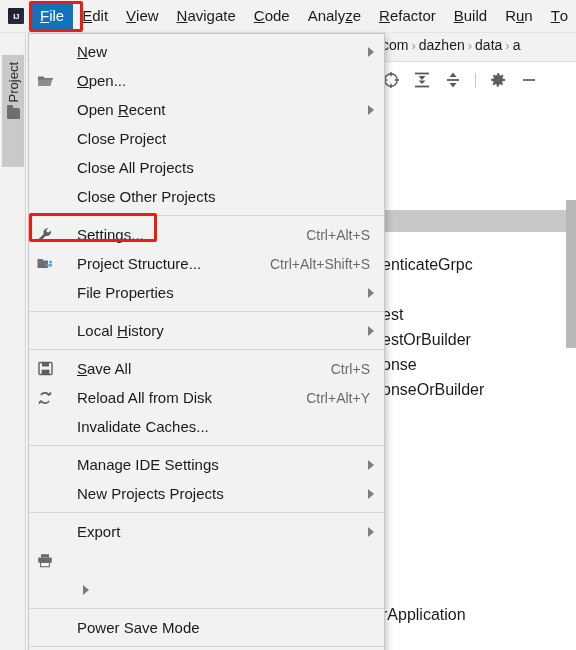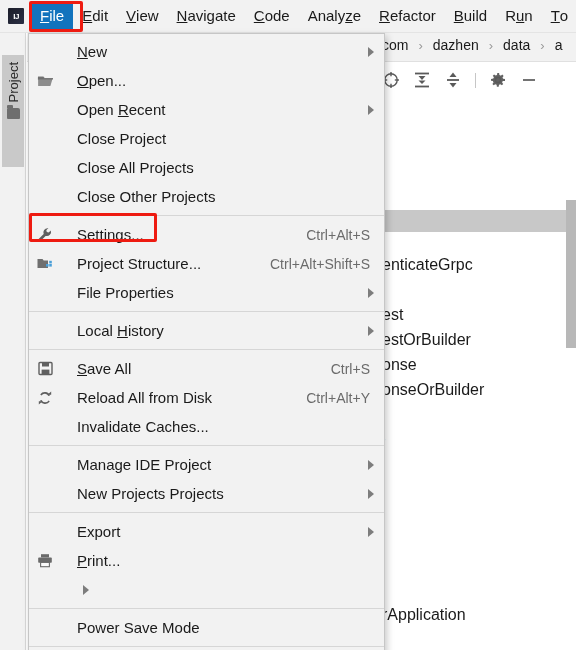--- a/index.html
+++ b/index.html
@@ -85,21 +85,21 @@
     position: absolute; left: 27px; top: 33px; right: 0; height: 29px;
     background: #f2f2f2;
     border-bottom: 1px solid #e0e0e0;
   }
   .bg-title {
     position: absolute; left: 28px; top: 38px;
     font-size: 14px; font-weight: bold; color: #1a1a1a;
   }
   .breadcrumb {
     position: absolute; left: 382px; top: 37px;
-    display: flex; align-items: center; gap: 10px;
+    display: flex; align-items: center; gap: 3px;
     font-size: 14px; color: #1a1a1a; white-space: nowrap;
   }
   .crumb-sep { color: #9a9a9a; font-size: 13px; }
 
   .bg-icon-toolbar {
     position: absolute; left: 382px; top: 66px;
     height: 28px; display: flex; align-items: center; gap: 13px;
   }
   .tb-ico { width: 18px; height: 18px; display: block; }
   .tb-div { width: 1px; height: 15px; background: #c6c6c6; }
@@ -426,21 +426,21 @@
     <div class="mi">
       <span class="mi-icon"></span>
       <span class="mi-label">Invalidate Caches...</span>
       <span class="mi-arrow"></span>
     </div>
 
     <div class="mi-sep"></div>
 
     <div class="mi">
       <span class="mi-icon"></span>
-      <span class="mi-label">Manage IDE Project</span>
+      <span class="mi-label">Manage IDE Settings</span>
       <span class="mi-arrow">
           <i></i>
         </span>
     </div>
     <div class="mi">
       <span class="mi-icon"></span>
       <span class="mi-label">New Projects Projects</span>
       <span class="mi-arrow">
           <i></i>
         </span>
@@ -456,21 +456,20 @@
         </span>
     </div>
     <div class="mi">
       <span class="mi-icon">
         <svg width="16" height="15" viewBox="0 0 16 15">
           <rect x="4" y="1.2" width="8" height="3.2" fill="#6a6a6a"></rect>
           <rect x="1.2" y="4.6" width="13.6" height="5.2" rx="0.8" fill="#6a6a6a"></rect>
           <rect x="3.6" y="9.4" width="8.8" height="4.3" fill="#fafafa" stroke="#6a6a6a" stroke-width="1.1"></rect>
         </svg>
       </span>
-      <span class="mi-label"><u>P</u>rint...</span>
       <span class="mi-arrow"></span>
     </div>
     <div class="mi">
       <span class="mi-icon"></span>
       <span class="mi-arrow">
           <i></i>
         </span>
     </div>
 
     <div class="mi-sep"></div>

